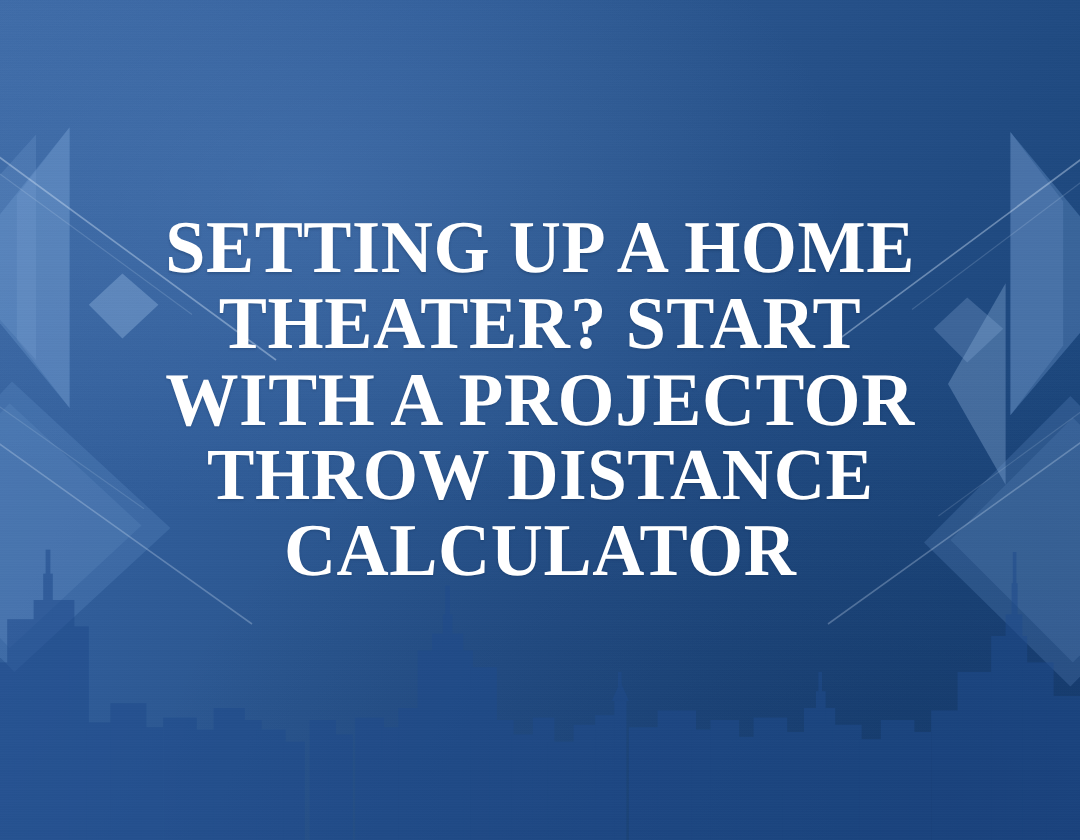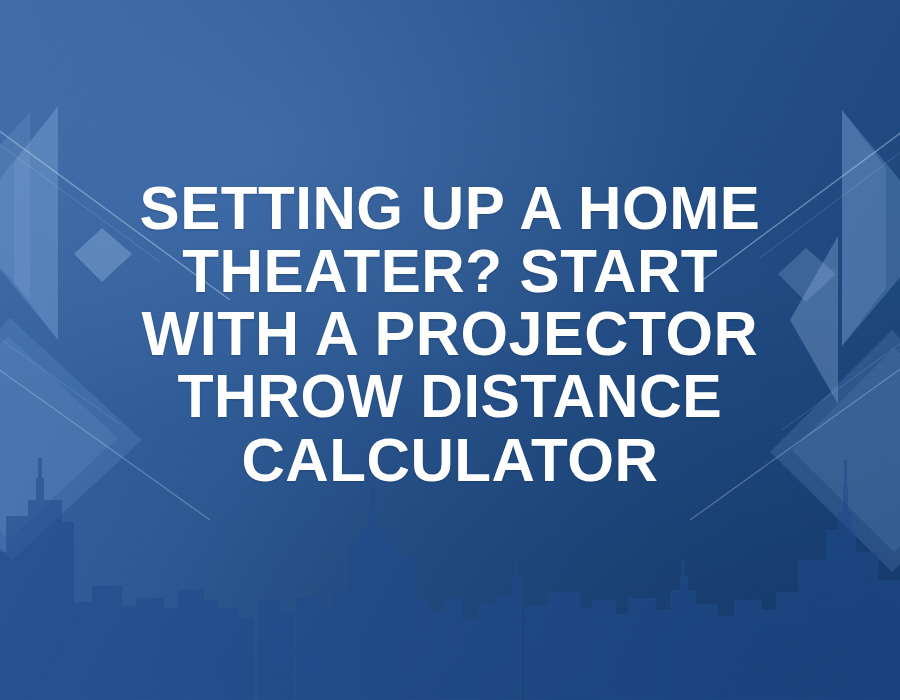--- a/index.html
+++ b/index.html
@@ -5,21 +5,21 @@
   html, body {
     margin: 0;
     padding: 0;
     background: #ffffff;
   }
   #poster {
     position: relative;
     width: 900px;
     height: 700px;
     overflow: hidden;
-    font-family: Liberation Sans, sans-serif;
+    font-family: Liberation Serif, serif;
     background: #1d4a88;
   }
   .layer {
     position: absolute;
     top: 0; left: 0;
     width: 900px;
     height: 700px;
   }
   #bg-gradient {
     background:

